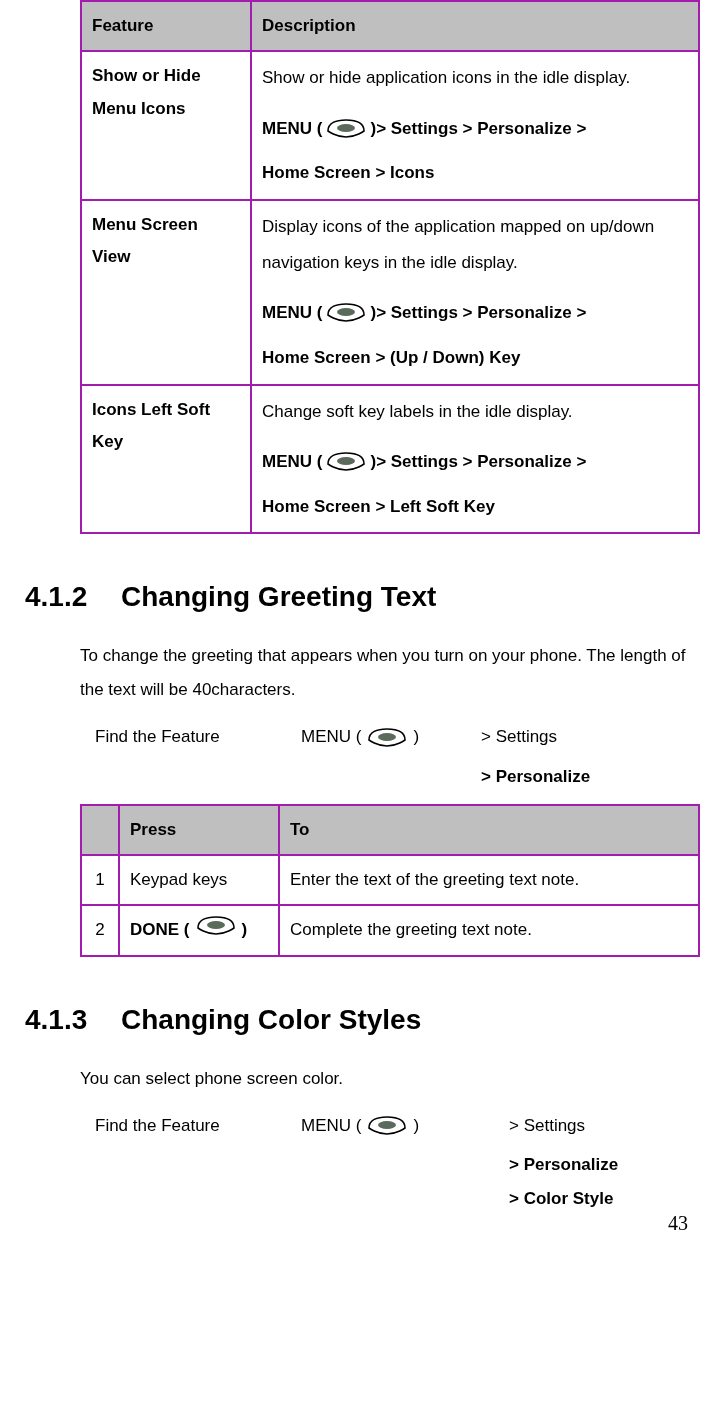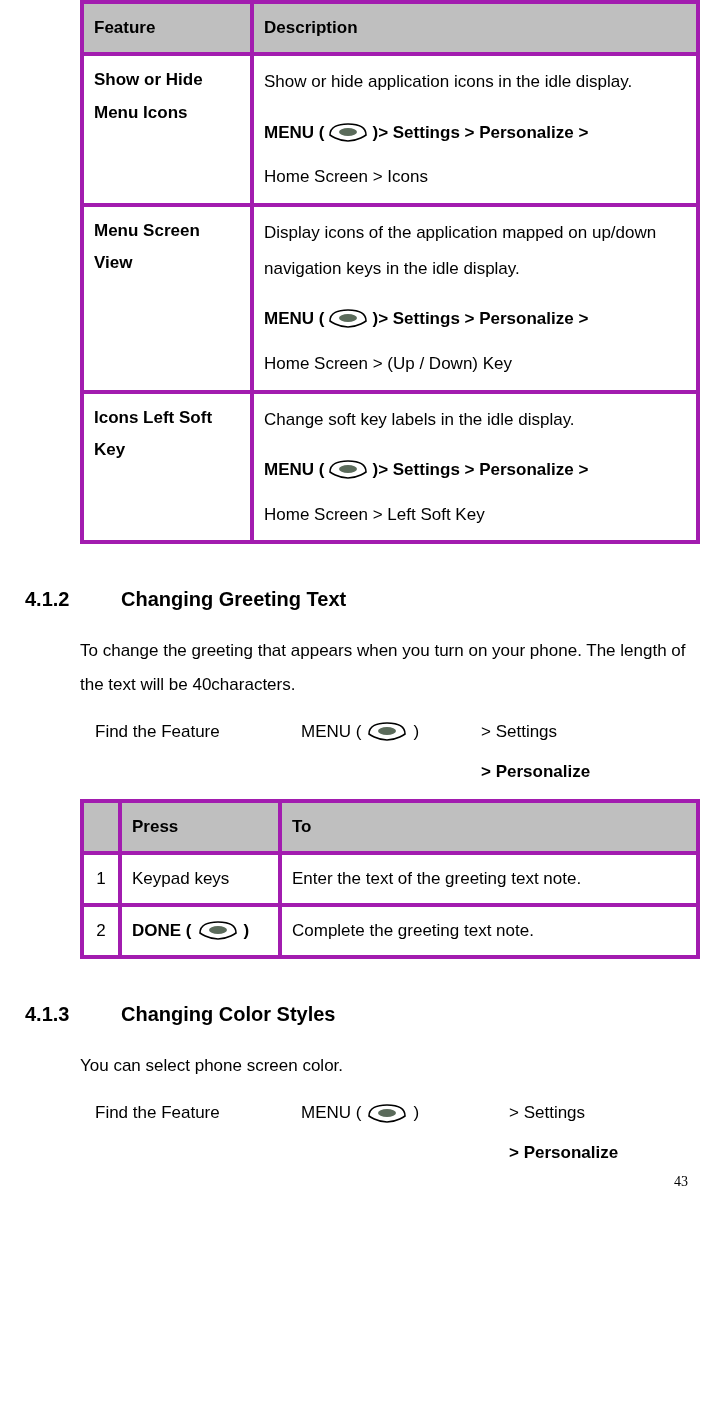--- a/index.html
+++ b/index.html
@@ -13,35 +13,35 @@
       padding: 0 25px 20px 25px;
       position: relative;
     }
     table {
       border-collapse: collapse;
       width: 620px;
       margin-left: 55px;
       margin-bottom: 25px;
     }
     th, td {
-      border: 4px solid #a21caf;
+      border: 2px solid #a21caf;
       padding: 8px 10px;
       vertical-align: top;
       text-align: left;
     }
     th {
       background: #bfbfbf;
       font-weight: bold;
     }
     .col1 { width: 170px; }
     .col-n { width: 38px; text-align: center; }
     .col-press { width: 160px; }
     .bold { font-weight: bold; }
     h2.section {
-      font-size: 20px;
+      font-size: 28px;
       font-weight: bold;
       margin: 36px 0 16px 0;
     }
     h2.section .num { display: inline-block; width: 96px; }
     p.body {
       margin-left: 55px;
       margin-bottom: 8px;
       line-height: 2.0;
     }
     .find-row {
@@ -55,36 +55,36 @@
     .find-steps { display: inline-block; }
     .steps-indent {
       margin-left: 456px;
       font-weight: bold;
       line-height: 2.0;
       margin-bottom: 10px;
     }
     .desc-content { line-height: 2.1; }
     .desc-text { margin-bottom: 14px; }
     .path-line { font-weight: bold; display: flex; flex-wrap: wrap; align-items: center; gap: 0; line-height: 2.2; }
-    .path-continue { font-weight: normal; margin-top: 8px; }
+    .path-continue { font-weight: bold; margin-top: 8px; }
     .menu-icon {
       display: inline-block;
       vertical-align: middle;
       margin: 0 2px;
     }
     .menu-icon svg { display: block; }
     .page-num {
       position: absolute;
       right: 26px;
       bottom: 4px;
-      font-size: 14px;
+      font-size: 20px;
       font-family: 'Times New Roman', serif;
     }
     .tbl2 { margin-top: 6px; }
-    .done-cell { display: inline-flex; align-items: center; font-weight: bold; gap: 2px; }
+    .done-cell { display: inline-flex; align-items: flex-start; font-weight: bold; gap: 2px; }
   </style>
 </head>
 <body>
 
 <table>
   <tbody>
       <tr>
     <th class="col1">Feature</th>
     <th>Description</th>
   </tr>
@@ -219,15 +219,16 @@
           <path d="M4 14 C4 6, 12 3, 22 3 C32 3, 40 6, 40 14 C40 14, 32 20, 22 20 C12 20, 4 14, 4 14 Z" fill="#fff" stroke="#000" stroke-width="1.6"></path>
           <ellipse cx="22" cy="11" rx="9" ry="4" fill="#5b6b5b"></ellipse>
         </svg>
       </span>
       <span>)</span>
   </span>
   <span class="find-steps" style="margin-left:28px;">&gt; Settings</span>
 </div>
 <div class="steps-indent" style="margin-left:484px;">
   <div>&gt; Personalize</div>
+  <div>&gt; Color Style</div>
 </div>
 
 <div class="page-num">43</div>
 
 </body></html>

